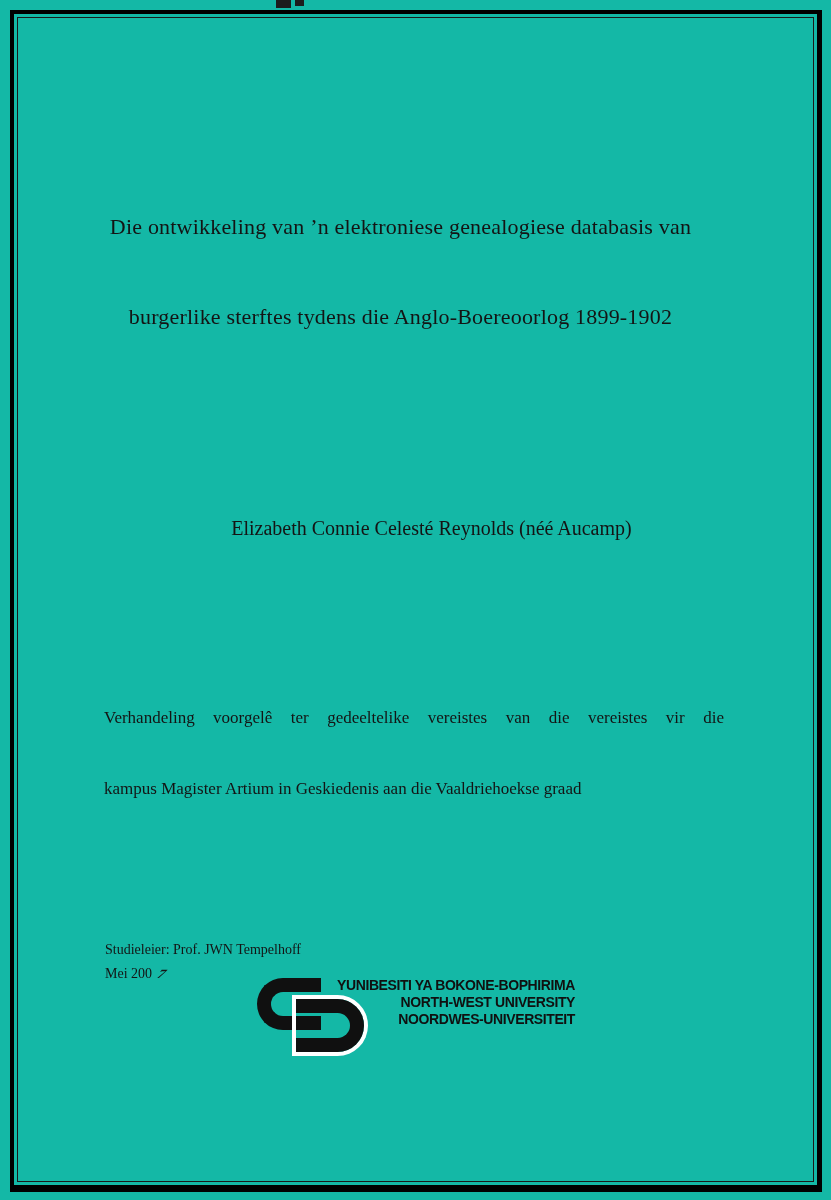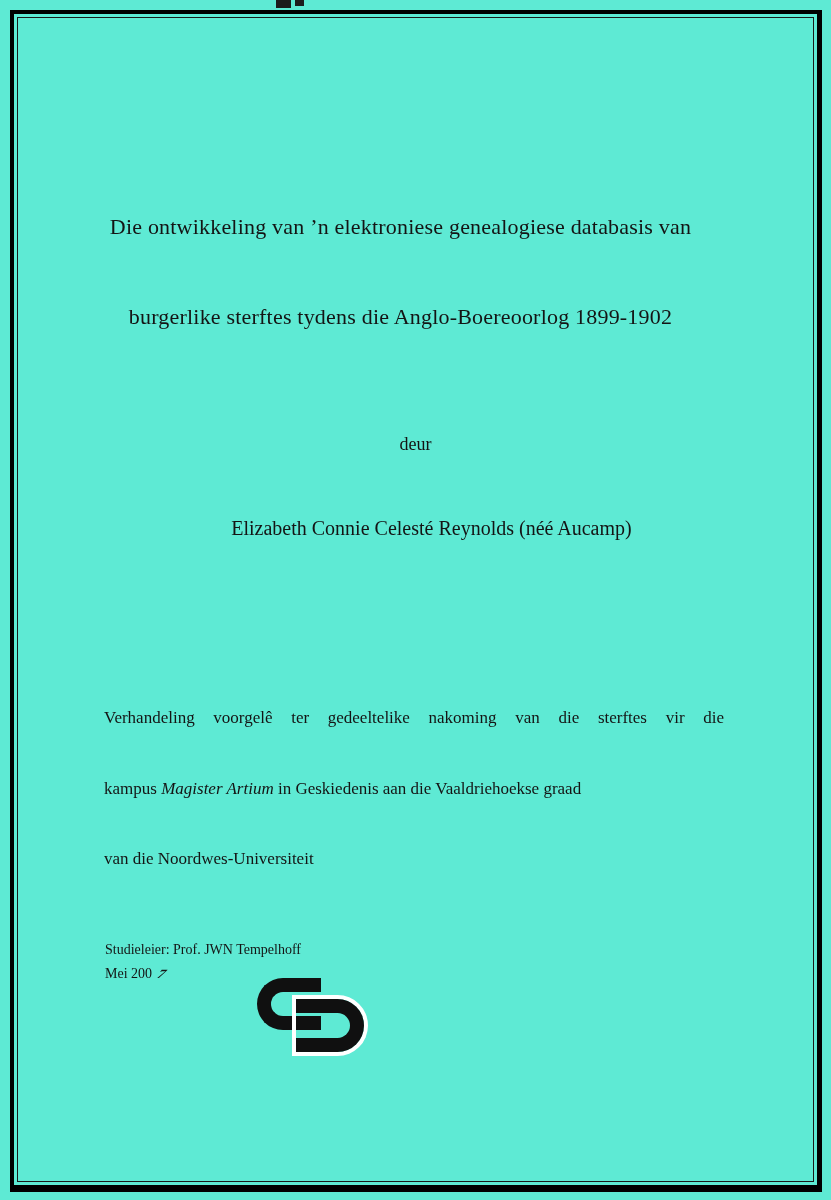--- a/index.html
+++ b/index.html
@@ -4,21 +4,21 @@
 <style>
   html, body {
     margin: 0;
     padding: 0;
     background: #e8e8e8;
   }
   .page {
     position: relative;
     width: 831px;
     height: 1200px;
-    background: #5eead4;
+    background: #14b8a6;
     overflow: hidden;
     font-family: "Liberation Serif", "DejaVu Serif", serif;
     color: #141414;
   }
   
   .frame {
     position: absolute;
     left: 10px; top: 10px; right: 9px; bottom: 8px;
     border-style: solid;
     border-color: #000;
@@ -74,21 +74,21 @@
     top: 659px;
     width: 620px;
     font-size: 17px;
     line-height: 23.5px;
     white-space: pre-wrap;
   }
   .statement .jline {
     text-align: justify;
     text-align-last: justify;
   }
-  .statement .ital { font-style: italic; }
+  .statement .ital { }
 
   .supervisor-block {
     position: absolute;
     left: 105px;
     top: 938px;
     font-size: 14px;
     line-height: 24px;
   }
   .hand-seven {
     display: inline-block;
@@ -153,36 +153,39 @@
   <div class="frame">
     <div class="frame-inner"></div>
   </div>
 
   <div class="content">
 
     <div class="title-block title-line1">Die ontwikkeling van ’n elektroniese genealogiese databasis van</div>
 
     <div class="title-block title-line2">burgerlike sterftes tydens die Anglo-Boereoorlog 1899-1902</div>
 
-    <div class="byline">deur</div>
 
     <div class="author">Elizabeth Connie Celesté Reynolds (néé Aucamp)</div>
 
     <div class="statement">
-      <div class="jline">Verhandeling voorgelê ter gedeeltelike nakoming van die sterftes vir die</div>
+      <div class="jline">Verhandeling voorgelê ter gedeeltelike vereistes van die vereistes vir die</div>
       <div><span>kampus </span><span class="ital">Magister Artium</span><span> in Geskiedenis aan die Vaaldriehoekse graad</span></div>
-      <div>van die Noordwes-Universiteit</div>
     </div>
 
     <div class="supervisor-block">
       <div>Studieleier: Prof. JWN Tempelhoff</div>
       <div><span>Mei 200</span><span class="hand-seven">7</span></div>
     </div>
 
     <div class="logo-block">
       <div class="logo-mark">
         <div class="link link-left"></div>
         <div class="link link-right"></div>
       </div>
+      <div class="logo-text">
+        <div>YUNIBESITI YA BOKONE-BOPHIRIMA</div>
+        <div>NORTH-WEST UNIVERSITY</div>
+        <div>NOORDWES-UNIVERSITEIT</div>
+      </div>
     </div>
 
   </div>
 </div>
 
 </body></html>

